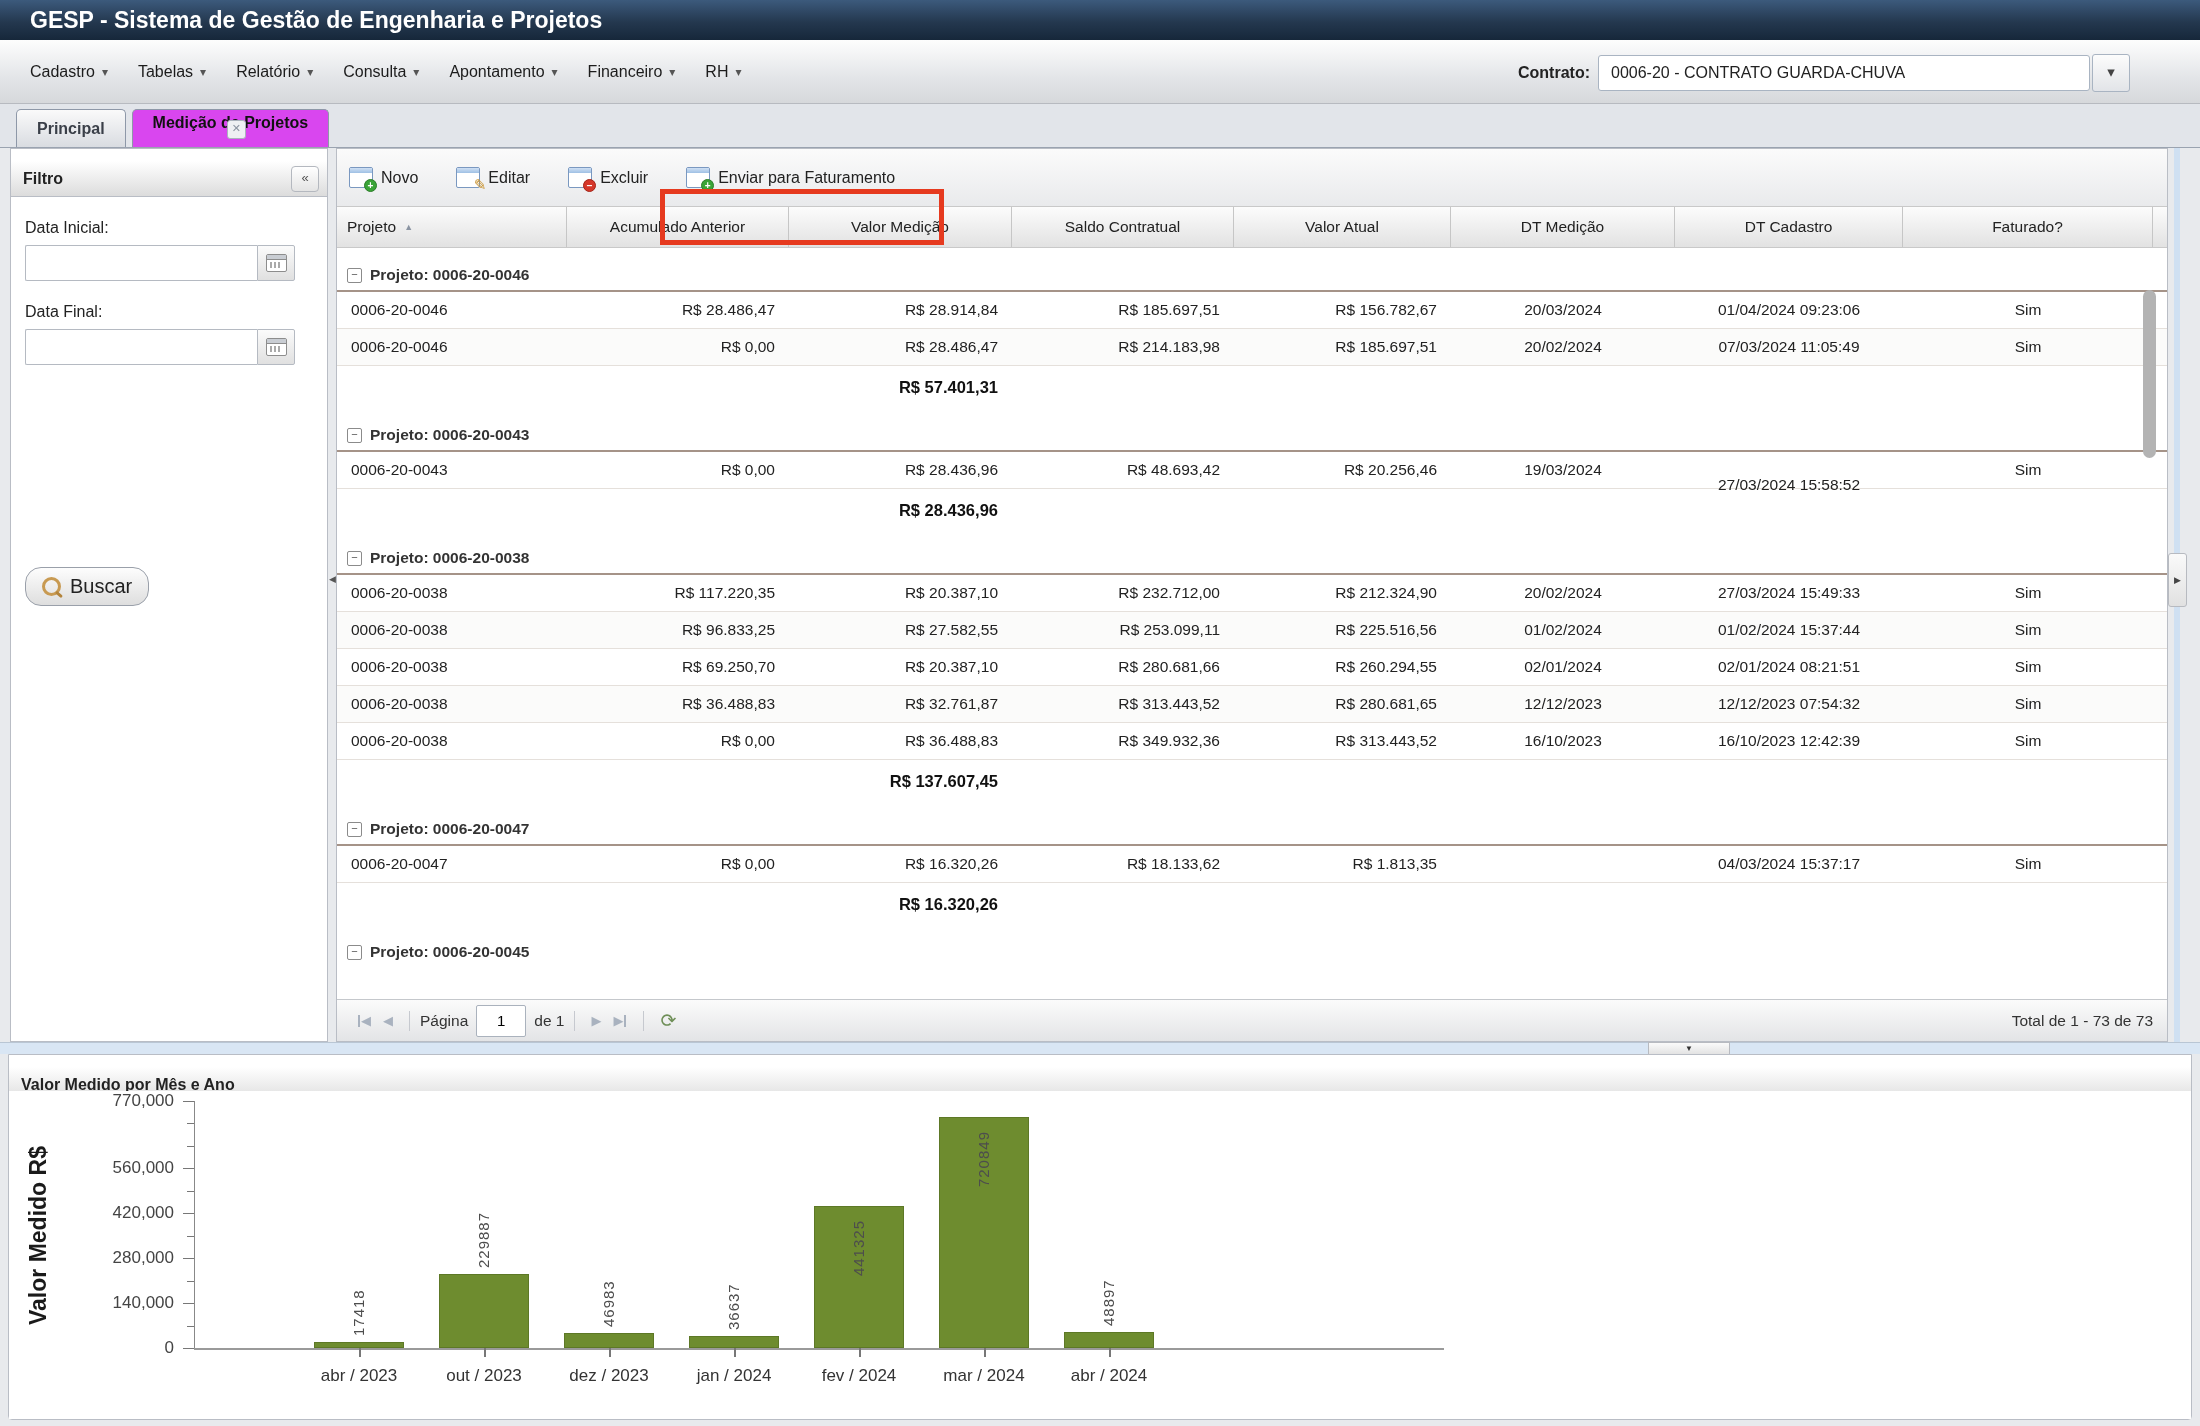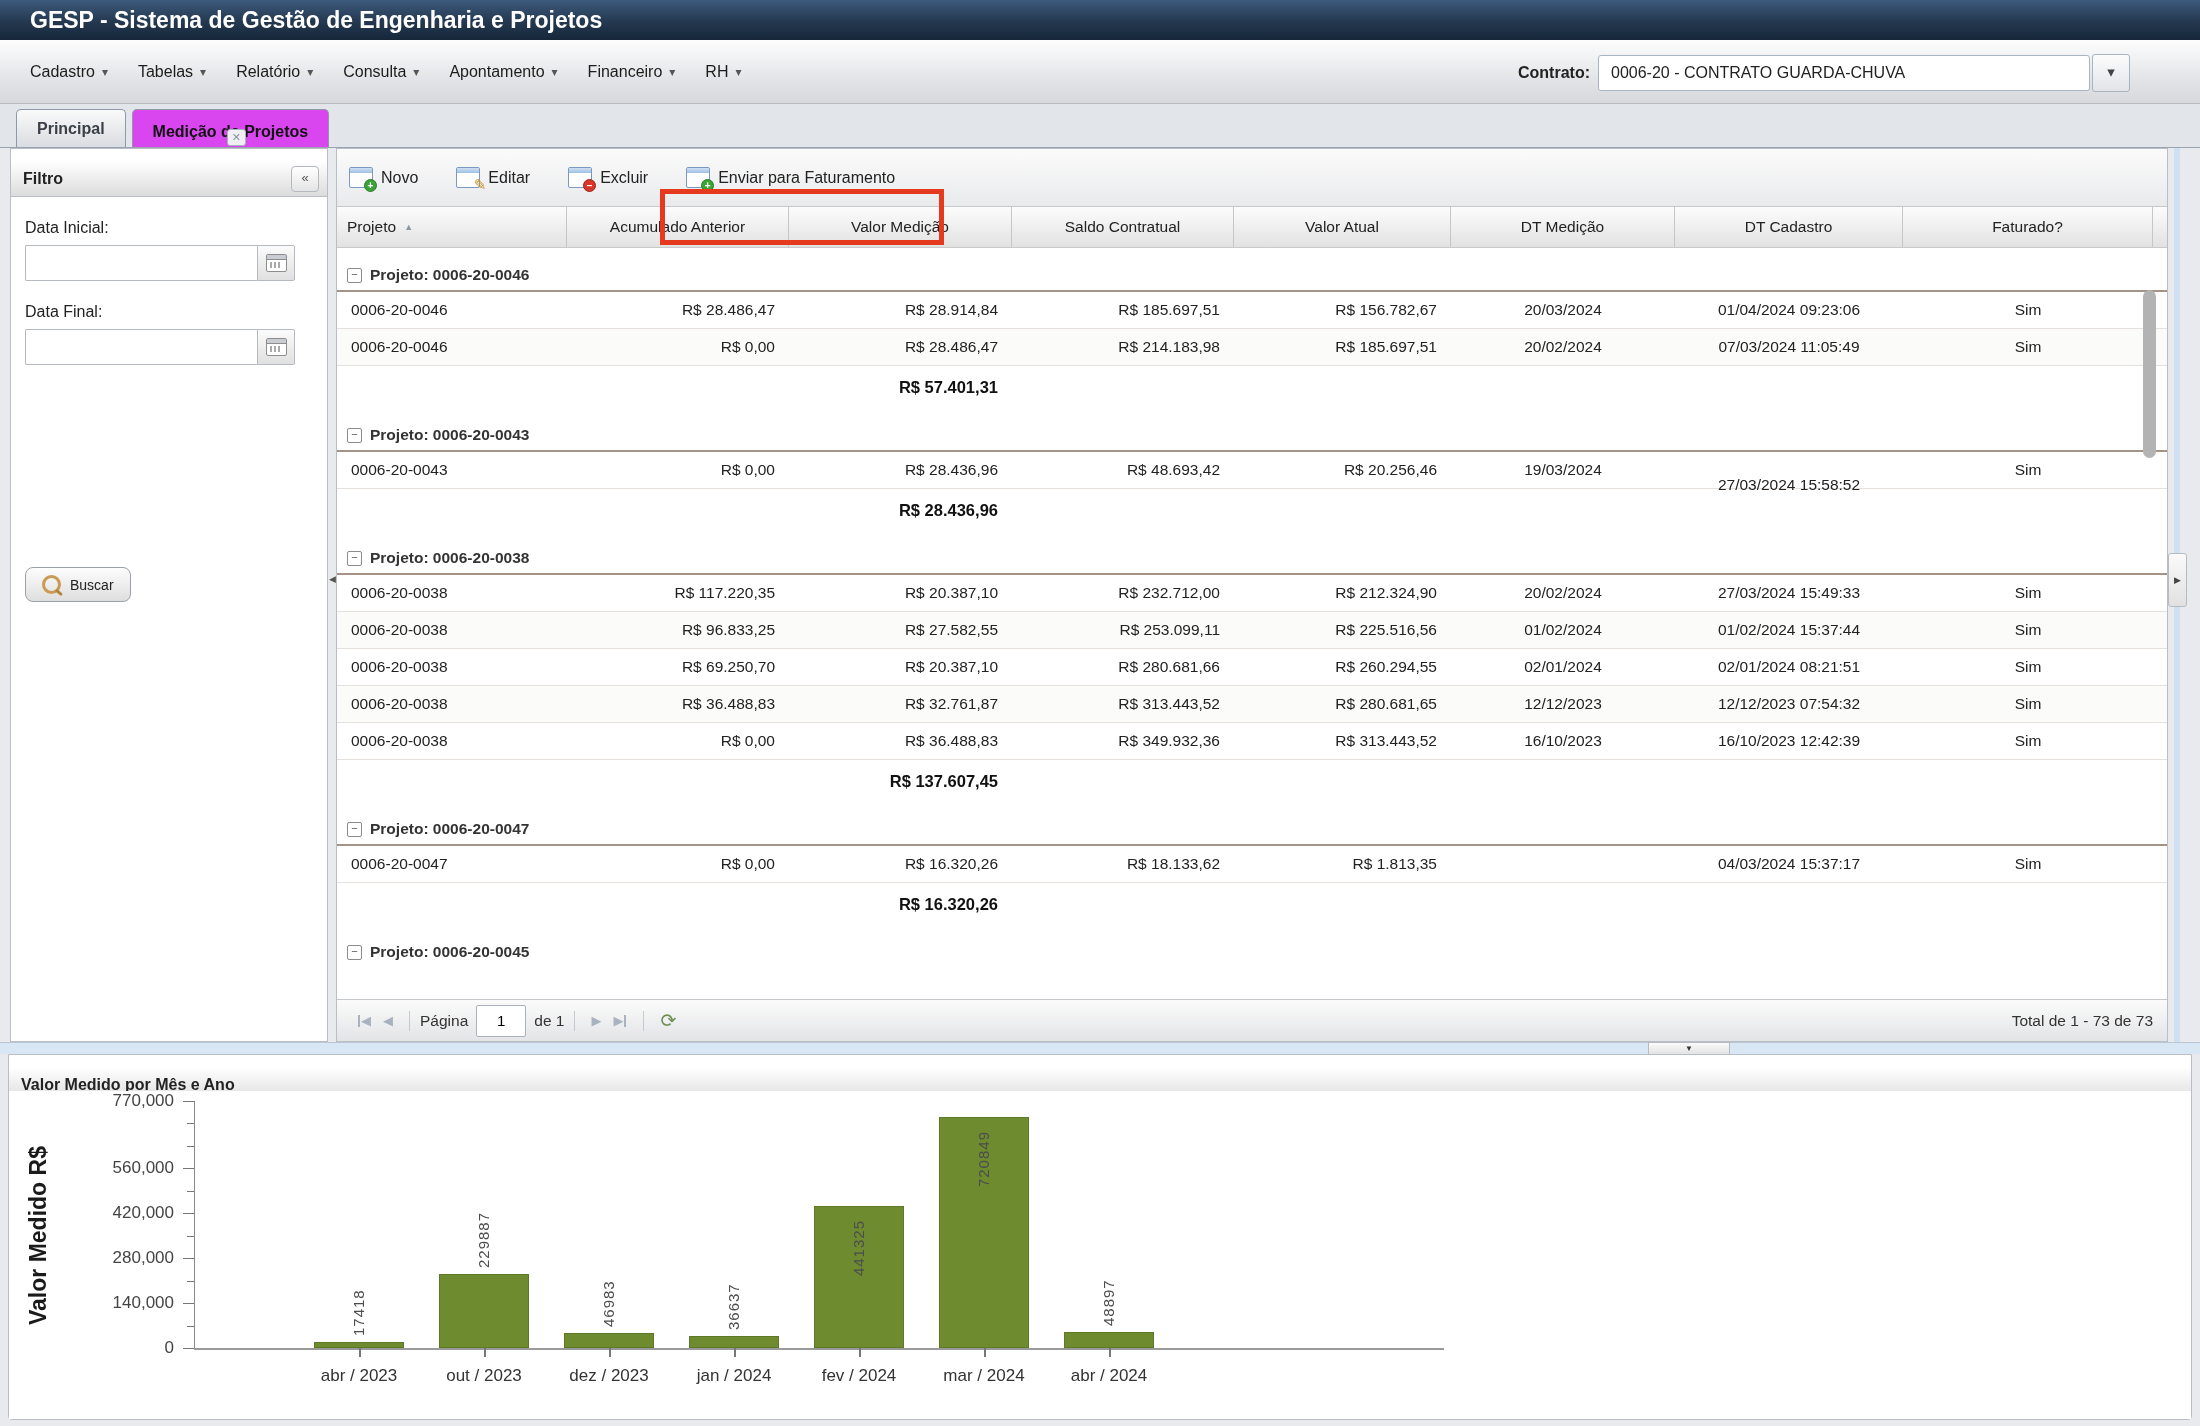--- a/index.html
+++ b/index.html
@@ -22,21 +22,21 @@
   #contract-label{font-weight:bold;font-size:16px;margin-right:8px;}
   #contract-field{width:492px;height:36px;background:#fff;border:1px solid #a9b4c2;border-radius:3px;
     font-size:16px;line-height:34px;padding-left:12px;box-sizing:border-box;}
   #contract-caret{width:36px;height:36px;margin-left:2px;border:1px solid #a9b4c2;border-radius:3px;
     background:linear-gradient(#fcfcfc,#e2e4e8);text-align:center;line-height:34px;color:#444;font-size:15px;}
 
   
   #tabbar{left:0;top:104px;width:2200px;height:44px;background:#e2e5ea;border-bottom:1px solid #9aa3b0;
     box-sizing:border-box;display:flex;align-items:flex-end;padding-left:16px;}
   .tab{height:38px;border:1px solid #8e98a8;border-bottom:none;border-radius:5px 5px 0 0;
-    font-size:16px;font-weight:bold;display:flex;align-items:center;padding:13px 20px;margin-right:6px;box-sizing:border-box;}
+    font-size:16px;font-weight:bold;display:flex;align-items:center;padding:4px 20px;margin-right:6px;box-sizing:border-box;}
   .tab.inactive{background:linear-gradient(#fafafa,#d9dce1);color:#3a3f48;}
   .tab.active{background:#d946ef;color:#111;flex-direction:column;}
   .tab-close{margin-left:12px;margin-top:-12px;width:17px;height:17px;border:1px solid #aab2bd;border-radius:3px;
     background:#eef0f3;color:#8a93a0;font-size:11px;line-height:15px;text-align:center;font-weight:normal;}
 
   
   #filter-panel{left:10px;top:148px;width:318px;height:894px;background:#fff;border:1px solid #b9bdc5;box-sizing:border-box;}
   .panel-header{height:36px;background:linear-gradient(#ffffff,#dcdcdc);border-bottom:1px solid #b9bdc5;
     font-size:16px;font-weight:bold;line-height:35px;padding-left:12px;box-sizing:border-box;color:#222;
     display:flex;justify-content:space-between;align-items:center;margin-top:12px;}
@@ -47,22 +47,22 @@
   .date-input{flex:1;height:36px;border:1px solid #b5bac2;border-right:none;border-radius:2px 0 0 2px;
     background:#fff;box-sizing:border-box;}
   .date-btn{width:38px;height:36px;border:1px solid #b5bac2;border-radius:0 2px 2px 0;
     background:linear-gradient(#fbfbfb,#e0e0e0);display:flex;align-items:center;justify-content:center;box-sizing:border-box;}
   .cal-icon{width:19px;height:16px;border:1px solid #8d8d8d;border-radius:2px;background:
     linear-gradient(#fff,#fff) 0 0/100% 100%,#fff;position:relative;}
   .cal-icon:before{content:"";position:absolute;left:0;top:0;right:0;height:4px;background:#c9cdd3;border-bottom:1px solid #8d8d8d;}
   .cal-icon:after{content:"";position:absolute;left:3px;top:7px;width:10px;height:6px;
     background:repeating-linear-gradient(90deg,#aaa 0 2px,transparent 2px 4px);}
   #buscar-btn{position:absolute;left:14px;top:418px;display:inline-flex;align-items:center;
-    border:1px solid #9aa0aa;border-radius:8px;background:linear-gradient(#fdfdfd,#dedede);
-    padding:7px 16px;font-size:14px;color:#222;}
+    border:1px solid #9aa0aa;border-radius:16px;background:linear-gradient(#fdfdfd,#dedede);
+    padding:7px 16px;font-size:20px;color:#222;}
   .mag-icon{width:13px;height:13px;border:3px solid #c89a52;border-radius:50%;position:relative;margin-right:9px;}
   .mag-icon:after{content:"";position:absolute;width:8px;height:3px;background:#b3843c;
     transform:rotate(40deg);left:10px;top:13px;border-radius:2px;}
 
   
   #grid-panel{left:336px;top:148px;width:1832px;height:894px;background:#fff;border:1px solid #b9bdc5;box-sizing:border-box;}
   #grid-toolbar{height:57px;background:linear-gradient(#fbfbfb,#e9eaec);display:flex;align-items:center;padding-left:12px;}
   .tb-btn{display:flex;align-items:center;margin-right:38px;font-size:16px;color:#222;}
   .win-icon{width:22px;height:19px;border:1px solid #7a98c0;border-radius:2px;background:#fff;position:relative;margin-right:8px;}
   .win-icon:before{content:"";position:absolute;left:0;top:0;right:0;height:5px;background:linear-gradient(#cfe0f4,#9fc0e4);}

